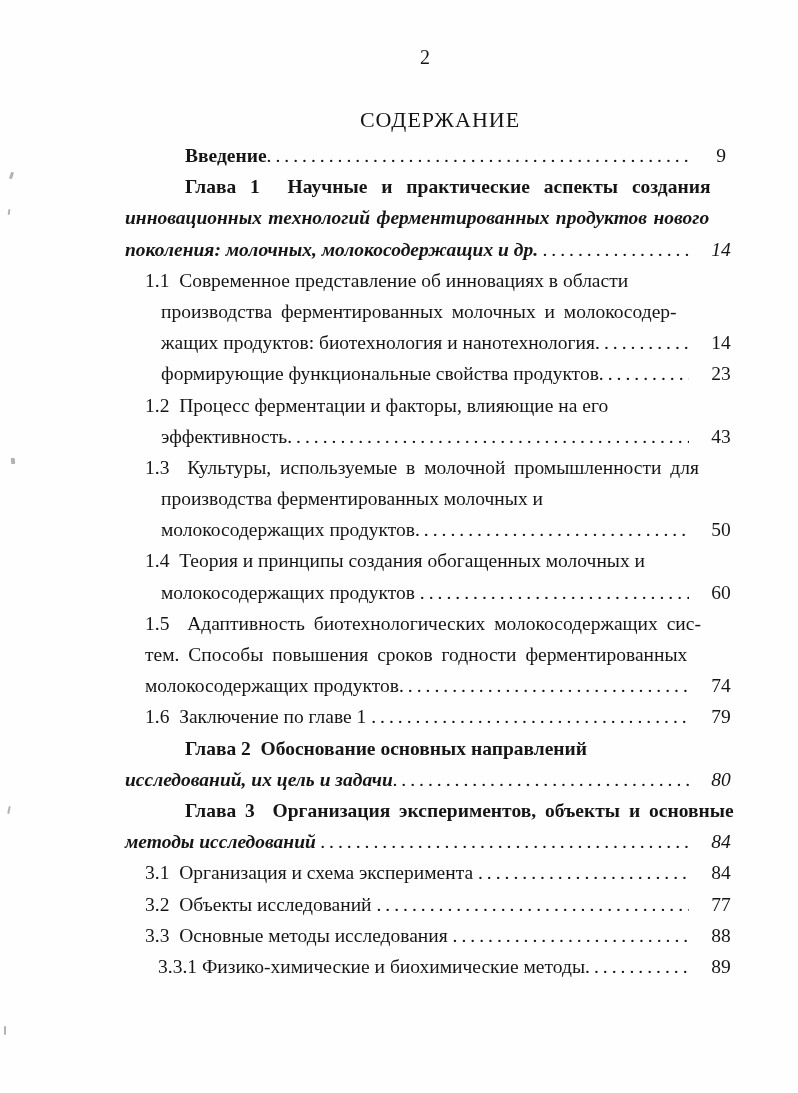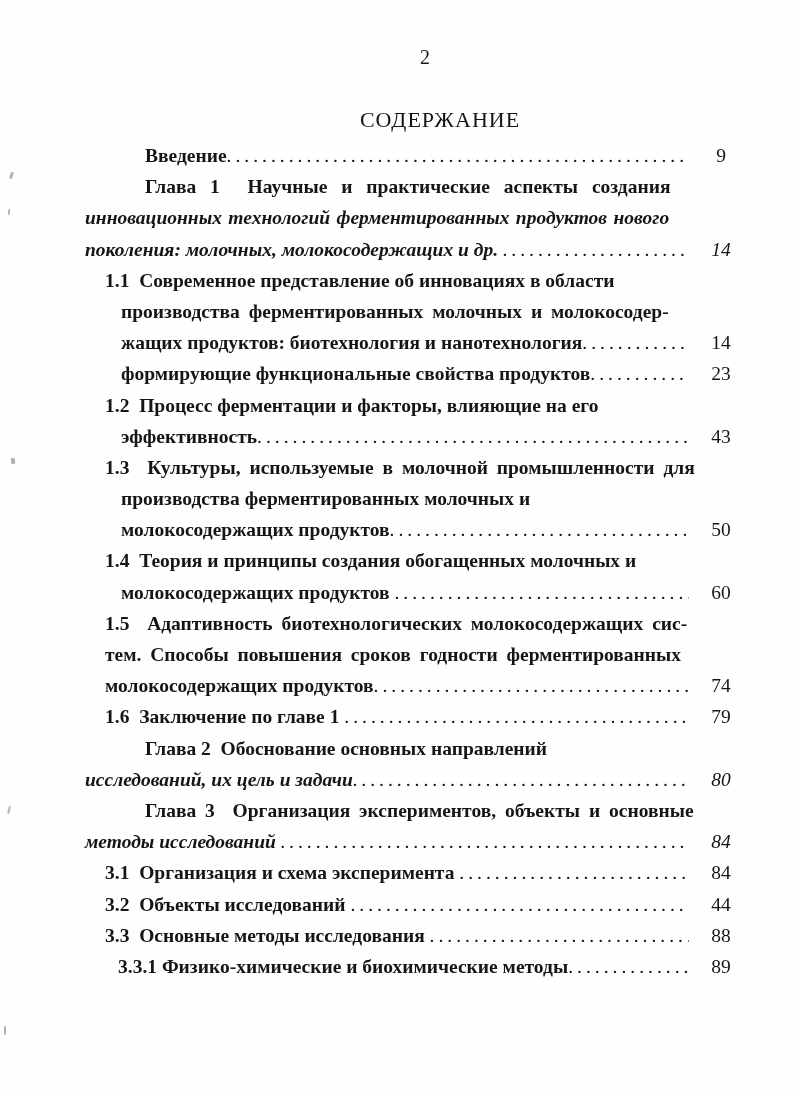--- a/index.html
+++ b/index.html
@@ -19,22 +19,22 @@
   .toc-title{
     position:absolute;top:101px;left:85px;width:668px;
     padding-left:30px;box-sizing:border-box;
     margin:6px;text-align:center;
     font-size:22px;font-weight:normal;letter-spacing:1px;line-height:26px;
   }
   .toc{
     position:absolute;top:140px;left:85px;width:668px;
     font-size:19.5px;
   }
-  .line{display:flex;align-items:center;height:31.2px;line-height:31.2px;}
-  .txt{white-space:pre;font-weight:bold;}
+  .line{display:flex;align-items:center;height:31.2px;line-height:31.2px;margin-left:40px;}
+  .txt{white-space:pre;}
   .bold .txt{font-weight:bold;}
   .leader{
     flex:1 1 auto;overflow:hidden;white-space:nowrap;
     letter-spacing:4px;font-weight:normal;
   }
   .pg{flex:0 0 64px;text-align:center;font-weight:normal;}
   .ind-0{padding-left:0;font-style:italic;}
   .ind-a{padding-left:60px;}
   .ind-b{padding-left:20px;}
   .ind-c{padding-left:36px;}
@@ -174,21 +174,21 @@
         <div class="line ind-b">
           <span class="txt">3.1  Организация и схема эксперимента </span>
           <span class="leader">......................................................................................................................................................</span>
           <span class="pg">84</span>
         </div>
       </div>
       <div class="entry">
         <div class="line ind-b">
           <span class="txt">3.2  Объекты исследований </span>
           <span class="leader">......................................................................................................................................................</span>
-          <span class="pg">44</span>
+          <span class="pg">77</span>
         </div>
       </div>
       <div class="entry">
         <div class="line ind-b">
           <span class="txt">3.3  Основные методы исследования </span>
           <span class="leader">......................................................................................................................................................</span>
           <span class="pg">88</span>
         </div>
       </div>
       <div class="entry">

